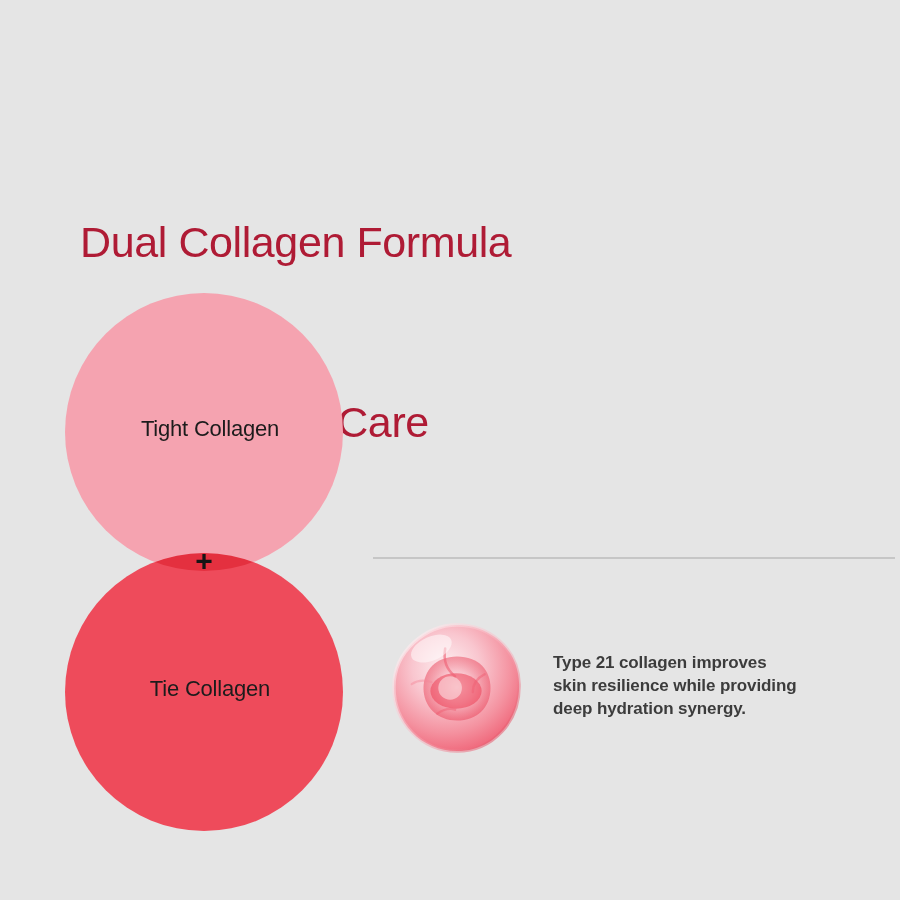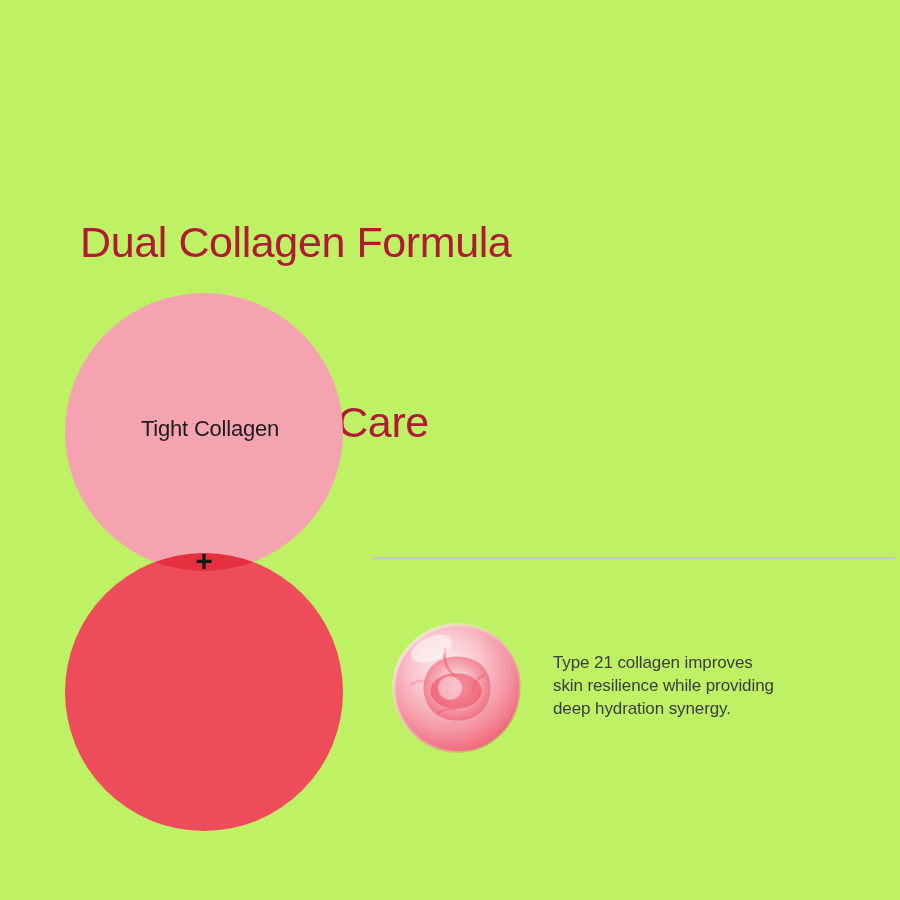--- a/index.html
+++ b/index.html
@@ -10,21 +10,21 @@
   }
   body {
     font-family: "Liberation Sans", sans-serif;
     -webkit-font-smoothing: antialiased;
   }
 
   #canvas {
     position: relative;
     width: 900px;
     height: 900px;
-    background: #bef264;
+    background: #e5e5e5;
     overflow: hidden;
   }
 
   
   .headline {
     position: absolute;
     left: 80px;
     top: 92px;
     width: 720px;
     color: #AF1B35;
@@ -134,21 +134,21 @@
   }
 
   .caption {
     position: absolute;
     left: 165px;
     top: 33px;
     width: 320px;
     color: #3c3c3c;
     font-size: 17px;
     line-height: 23px;
-    font-weight: 400;
+    font-weight: 700;
     letter-spacing: -0.1px;
     white-space: pre-line;
   }
 </style>
 </head>
 <body>
 
 <div id="canvas">
 
   <div class="headline">
@@ -158,20 +158,21 @@
 
   <div class="venn">
 
     <div class="circle circle-tie"></div>
     <div class="circle circle-tight"></div>
 
     <div class="circle-label label-tight">Tight Collagen</div>
 
     <div class="plus-sign">+</div>
 
+    <div class="circle-label label-tie">Tie Collagen</div>
   </div>
 
   <div class="divider"></div>
 
   <div class="info-row">
 
     <span class="droplet">
       <svg viewBox="0 0 140 140" width="138" height="140" aria-hidden="true">
         <defs>
           <radialGradient id="gBody" cx="42%" cy="34%" r="72%">

